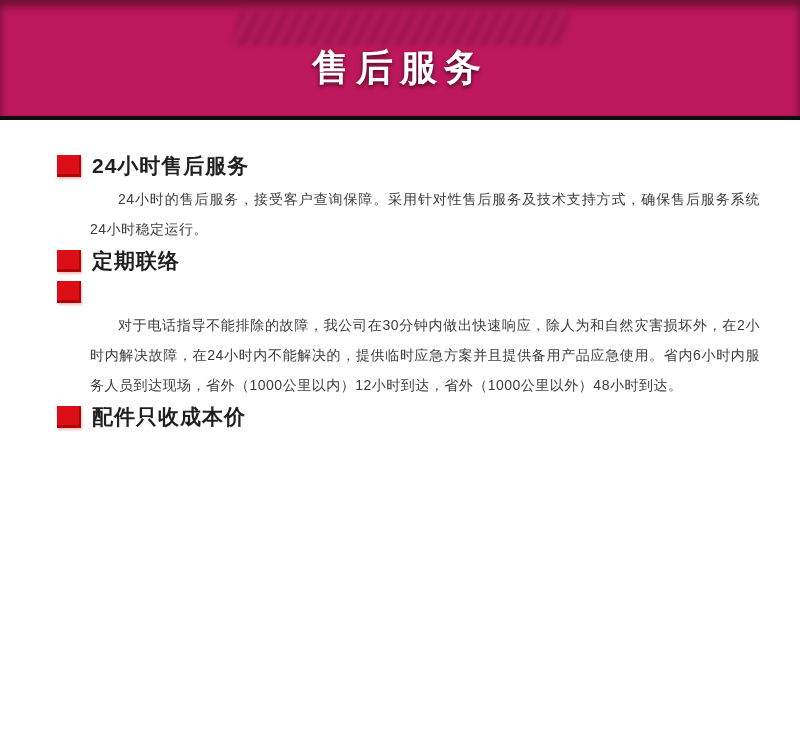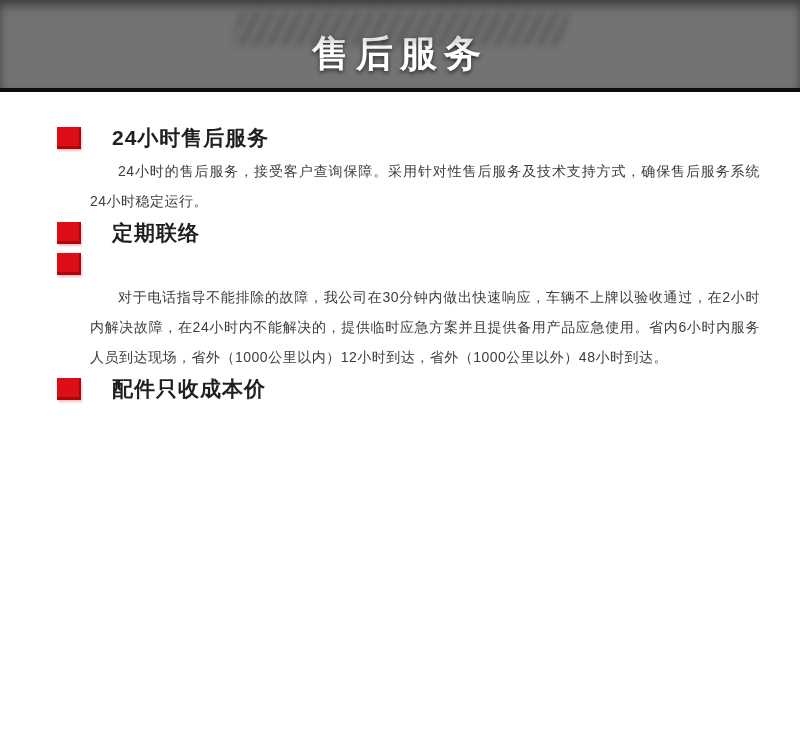--- a/index.html
+++ b/index.html
@@ -4,21 +4,21 @@
 <style>
   html,body{margin:0;padding:0;}
   body{
     width:800px;height:741px;overflow:hidden;background:#ffffff;
     font-family:"Liberation Sans","DejaVu Sans",sans-serif;
   }
   .page{width:800px;height:741px;position:relative;background:#ffffff;}
 
   
   .banner{
-    position:relative;height:92px;background:#737373;
+    position:relative;height:120px;background:#be185d;
     border-bottom:4px solid #0d0d0d;
     box-shadow:inset 0 6px 10px rgba(0,0,0,.45);
     display:flex;align-items:center;justify-content:center;
     padding-top:20px;box-sizing:border-box;
     overflow:hidden;
   }
   .banner-title{
     color:#ffffff;font-size:37px;font-weight:bold;letter-spacing:7px;
     text-shadow:0 2px 4px rgba(0,0,0,.65);
     margin:0;
@@ -29,21 +29,21 @@
     background:repeating-linear-gradient(100deg,
       rgba(0,0,0,.55) 0 6px, rgba(70,70,70,.25) 6px 14px);
     filter:blur(3px);opacity:.35;transform:skewX(-18deg);
     pointer-events:none;
   }
 
   
   .content{padding:33px 38px 0 57px;}
   .section{margin-bottom:4px;}
   .section-head{
-    display:flex;align-items:center;gap:31px;
+    display:flex;align-items:center;gap:11px;
     height:26px;margin-bottom:5px;
   }
   .bullet{
     width:24px;height:22px;flex:0 0 24px;
     background:#dd0f16;
     box-shadow:inset -2px -3px 0 rgba(140,0,0,.55), 1px 2px 2px rgba(220,120,120,.45);
   }
   .section-title{
     font-size:21px;font-weight:bold;color:#1f1f1f;line-height:26px;margin:0;
     letter-spacing:1px;
@@ -79,21 +79,21 @@
       <div class="section-head">
         <span class="bullet"></span>
         <h2 class="section-title">定期联络</h2>
       </div>
     </div>
 
     <div class="section">
       <div class="section-head">
         <span class="bullet"></span>
       </div>
-      <p>对于电话指导不能排除的故障，我公司在30分钟内做出快速响应，车辆不上牌以验收通过，在2小时内解决故障，在24小时内不能解决的，提供临时应急方案并且提供备用产品应急使用。省内6小时内服务人员到达现场，省外（1000公里以内）12小时到达，省外（1000公里以外）48小时到达。</p>
+      <p>对于电话指导不能排除的故障，我公司在30分钟内做出快速响应，除人为和自然灾害损坏外，在2小时内解决故障，在24小时内不能解决的，提供临时应急方案并且提供备用产品应急使用。省内6小时内服务人员到达现场，省外（1000公里以内）12小时到达，省外（1000公里以外）48小时到达。</p>
     </div>
 
     <div class="section">
       <div class="section-head">
         <span class="bullet"></span>
         <h2 class="section-title">配件只收成本价</h2>
       </div>
     </div>
 
   </div>

